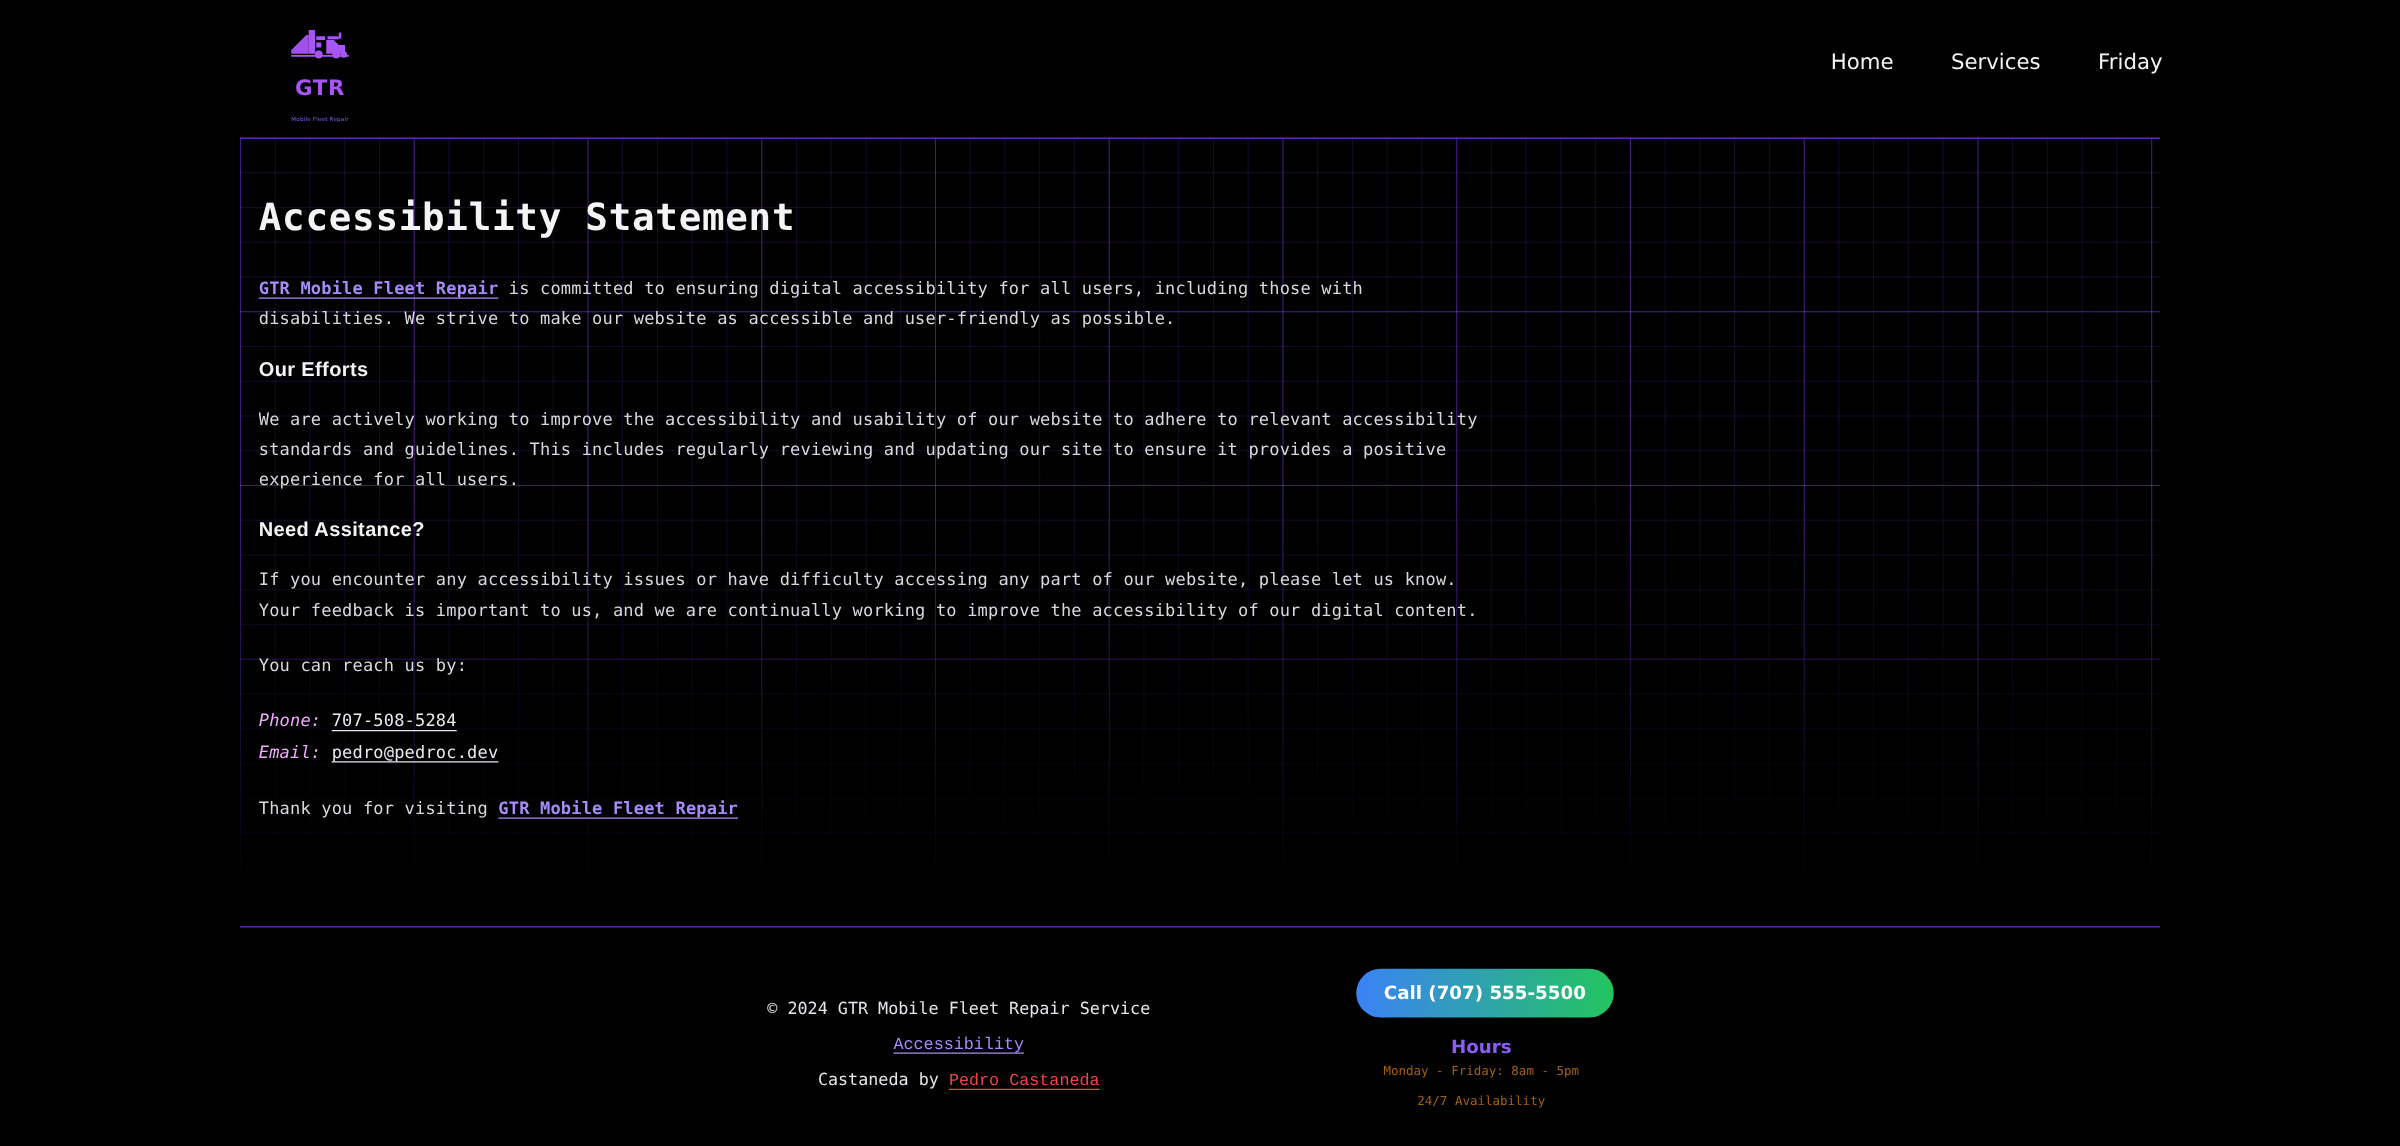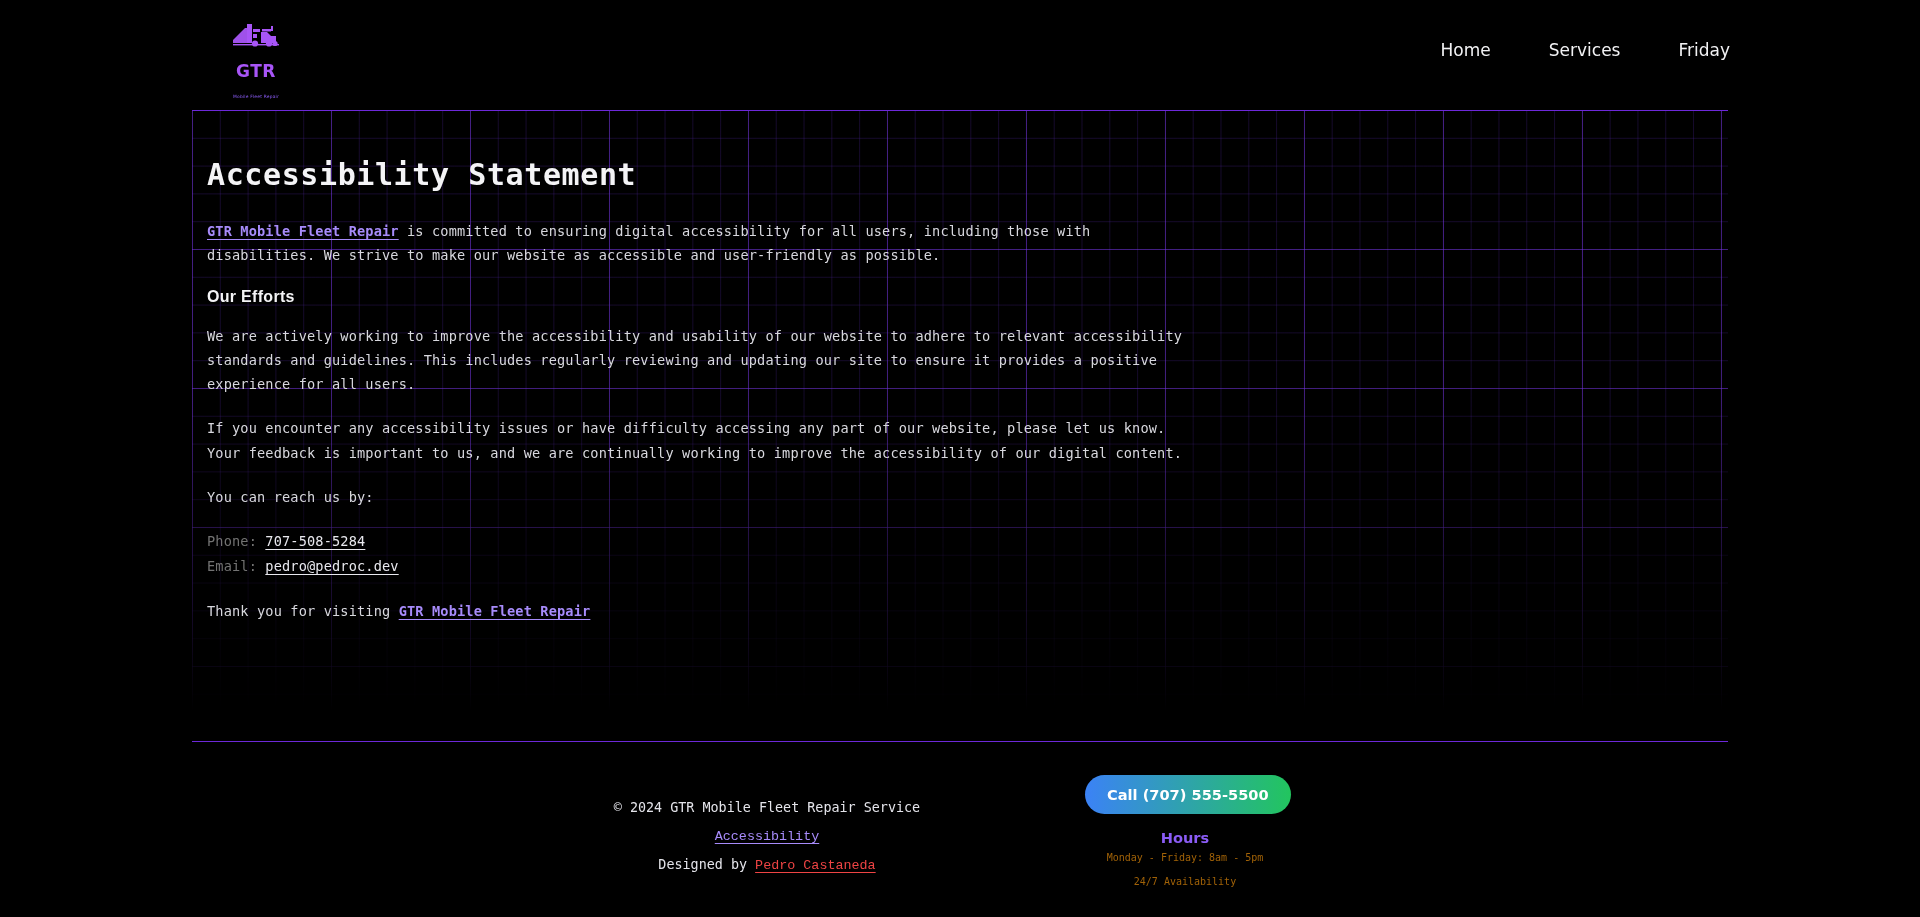--- a/index.html
+++ b/index.html
@@ -67,21 +67,21 @@
   .logo-tag {
     font-family:"DejaVu Sans", sans-serif;
     font-size:4.4px;
     color:#8b5cf6;
     letter-spacing:0.2px;
     margin-top:1.5px;
     white-space:nowrap;
   }
   .nav {
     position:absolute; right:190px; top:40px;
-    display:flex; gap:58px;
+    display:flex; gap:46px;
     align-items:center;
   }
   .nav a {
     font-family:"DejaVu Sans", sans-serif;
     font-size:17px;
     color:#f2f2f4;
     text-decoration:none;
     cursor:pointer;
   }
   .header-rule {
@@ -134,21 +134,21 @@
   }
   a.plain-link {
     color:#e8e8ee;
     text-decoration:underline;
     text-underline-offset:3px;
     cursor:pointer;
   }
   .reach-line { margin-bottom:20px; }
   .contact-block { margin-bottom:22px; }
   .contact-row { white-space:pre; line-height:25px; }
-  .contact-label { color:#737373; }
+  .contact-label { color:#f0abfc;font-style:italic; }
   .thanks-line {
     font-family:"DejaVu Sans Mono", monospace;
     font-size:13.6px;
     color:#d8d8de;
     letter-spacing:0.15px;
     margin-top:24px;
   }
 
   
   .footer-rule {
@@ -263,40 +263,41 @@
 
   <main class="main content-layer">
 
     <h1 class="page-title">Accessibility Statement</h1>
 
     <p class="body-text"><a class="inline-link">GTR Mobile Fleet Repair</a><span> is committed to ensuring digital accessibility for all users, including those with disabilities. We strive to make our website as accessible and user-friendly as possible.</span></p>
 
     <h2 class="section-title">Our Efforts</h2>
     <p class="body-text">We are actively working to improve the accessibility and usability of our website to adhere to relevant accessibility standards and guidelines. This includes regularly reviewing and updating our site to ensure it provides a positive experience for all users.</p>
 
+    <h2 class="section-title">Need Assitance?</h2>
     <p class="body-text">If you encounter any accessibility issues or have difficulty accessing any part of our website, please let us know. Your feedback is important to us, and we are continually working to improve the accessibility of our digital content.</p>
 
     <div class="reach-line">You can reach us by:</div>
 
     <div class="contact-block">
       <div class="contact-row"><span class="contact-label">Phone: </span><a class="plain-link">707-508-5284</a></div>
       <div class="contact-row"><span class="contact-label">Email: </span><a class="plain-link">pedro@pedroc.dev</a></div>
     </div>
 
     <div class="thanks-line"><span>Thank you for visiting </span><a class="inline-link">GTR Mobile Fleet Repair</a></div>
   </main>
 
   <div class="footer-rule"></div>
 
   <footer class="footer">
 
     <div class="footer-left">
       <div>© 2024 GTR Mobile Fleet Repair Service</div>
       <div><a>Accessibility</a></div>
-      <div><span>Designed by </span><a class="designer">Pedro Castaneda</a></div>
+      <div><span>Castaneda by </span><a class="designer">Pedro Castaneda</a></div>
     </div>
 
     <div class="footer-right">
       <button class="call-btn">Call (707) 555-5500</button>
       <div class="hours-title">Hours</div>
       <div class="hours-line">Monday - Friday: 8am - 5pm</div>
       <div class="hours-line">24/7 Availability</div>
     </div>
   </footer>
 

